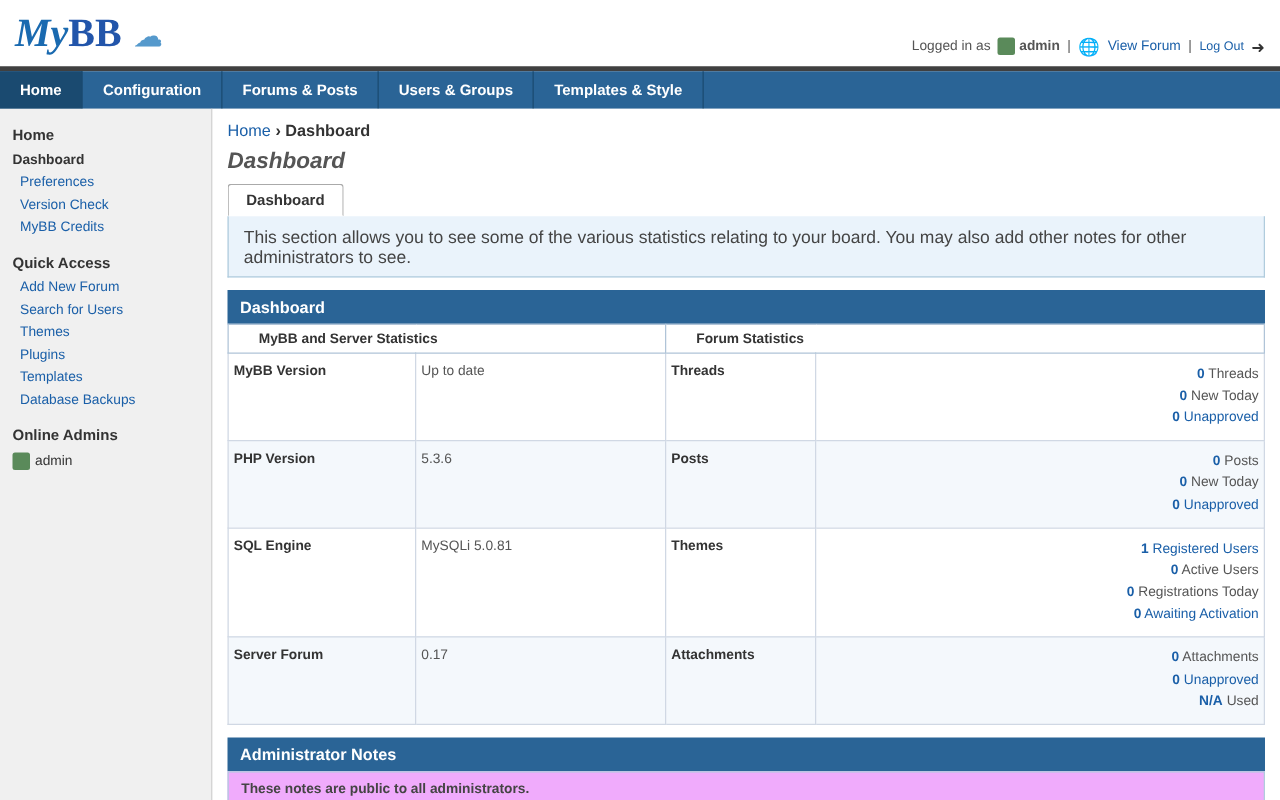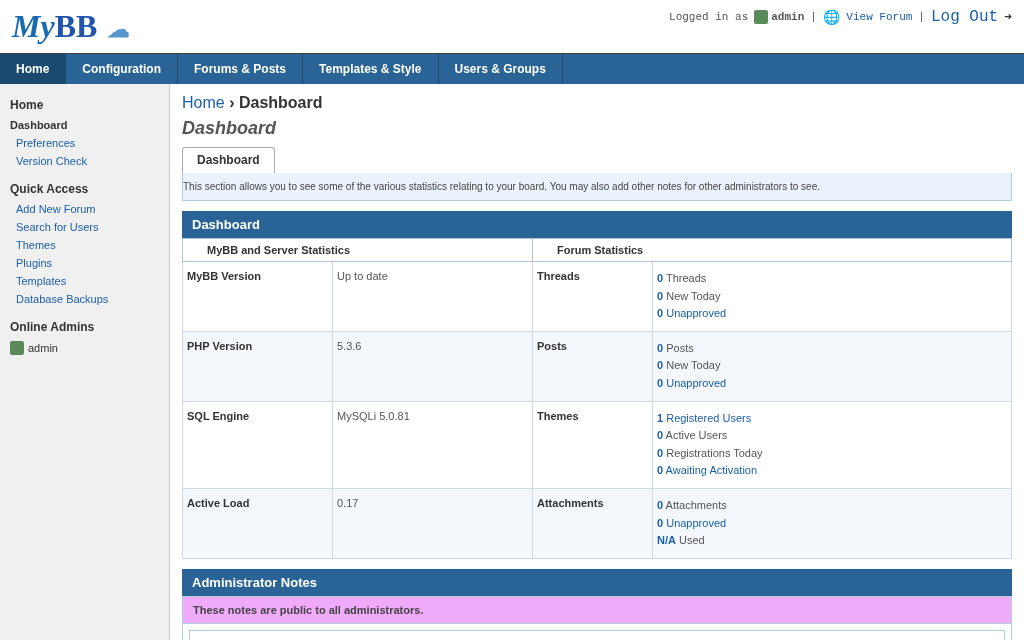--- a/index.html
+++ b/index.html
@@ -1,64 +1,64 @@
 <!DOCTYPE html>
 <html><head>
   <meta charset="utf-8">
   <style>
     * { margin: 0; padding: 0; box-sizing: border-box; }
     body { font-family: Verdana, Arial, sans-serif; font-size: 12px; background: #e8e8e8; color: #333; }
 
     
-    #header { background: #fff; padding: 8px 12px; display: flex; align-items: flex-start; justify-content: space-between; border-bottom: 1px solid #404040; gap: 16px; }
+    #header { background: #fff; padding: 8px 12px; display: flex; align-items: flex-end; justify-content: space-between; border-bottom: 4px solid #404040; gap: 16px; }
     #logo { font-size: 32px; font-weight: bold; font-style: italic; color: #1a5fa8; font-family: Georgia, serif; }
-    #top-right { font-size: 11px; color: #555; display: flex; align-items: center; gap: 6px; font-family: Liberation Mono, monospace; }
+    #top-right { font-size: 11px; color: #555; display: flex; align-items: center; gap: 6px; }
     #top-right a { color: #1a5fa8; text-decoration: none; }
 
     
     #navbar { background: #2a6496; display: flex; }
     #navbar .nav-item { padding: 8px 16px; color: #fff; font-size: 12px; font-weight: bold; cursor: pointer; border-right: 1px solid #1a4a70; }
     #navbar .nav-item.active { background: #1a4a70; }
 
     
     #main-layout { display: flex; min-height: 560px; }
 
     
     #sidebar { width: 170px; background: #f0f0f0; border-right: 1px solid #ccc; padding: 8px 0; flex-shrink: 0; }
     .sidebar-section-title { font-size: 12px; font-weight: bold; color: #333; padding: 6px 10px 4px; }
     .sidebar-item { padding: 3px 10px 3px 16px; color: #1a5fa8; cursor: pointer; font-size: 11px; }
     .sidebar-item.bold { font-weight: bold; color: #333; padding-left: 10px; }
     .sidebar-divider { height: 6px; }
     .online-admin { display: flex; align-items: center; gap: 4px; padding: 3px 10px; font-size: 11px; color: #333; }
 
     
     #content { flex: 1; padding: 10px 12px; background: #fff; }
-    .breadcrumb { font-size: 16px; color: #555; margin-bottom: 6px; }
+    .breadcrumb { font-size: 13px; color: #555; margin-bottom: 6px; }
     .breadcrumb a { color: #1a5fa8; text-decoration: none; }
     .breadcrumb span { color: #333; font-weight: bold; }
     .page-title { font-size: 18px; font-weight: bold; color: #555; margin-bottom: 8px; font-style: italic; }
 
     
     .tab-bar { margin-bottom: 0; }
     .tab { display: inline-block; padding: 5px 14px; background: #d0d8e4; border: 1px solid #aaa; border-bottom: none; font-size: 12px; color: #333; cursor: pointer; border-radius: 3px 3px 0 0; }
     .tab.active { background: #fff; border-bottom: 1px solid #fff; font-weight: bold; }
 
-    .description-box { background: #eaf3fb; border: 1px solid #b0ccdd; padding: 8px 0; font-size: 10px; color: #444; margin-bottom: 10px; border-top: none; }
+    .description-box { background: #eaf3fb; border: 1px solid #b0ccdd; padding: 8px 12px; font-size: 14px; color: #444; margin-bottom: 10px; border-top: none; }
 
     
     .section-header { background: #2a6496; color: #fff; font-weight: bold; padding: 6px 10px; font-size: 13px; }
     .stats-table { width: 100%; border-collapse: collapse; border: 1px solid #b0c4d8; }
     .stats-table .col-header { background: #c8daea; font-weight: bold; font-size: 11px; padding: 5px 24px; border: 1px solid #b0c4d8; }
     .stats-table td { padding: 8px 4px; border: 1px solid #d0d8e4; vertical-align: top; font-size: 11px; }
     .stats-table tr:nth-child(even) td { background: #f4f8fc; }
     .stats-table tr:nth-child(odd) td { background: #fff; }
     .stats-table .row-label { font-weight: bold; color: #333; width: 150px; }
     .stats-table .row-value { color: #555; width: 200px; }
     .stats-table .stat-label { font-weight: bold; color: #333; width: 120px; }
-    .stats-table .stat-values { color: #555; }
+    .stats-table .stat-values { color: #555; text-align: right; }
     .stat-line { line-height: 1.6; }
 
     
     .notes-section { margin-top: 10px; }
     .notes-desc { background: #f0abfc; border: 1px solid #b0ccdd; padding: 7px 10px; font-size: 11px; font-weight: bold; color: #444; }
     .notes-textarea { width: 100%; height: 60px; border: 1px solid #b0ccdd; background: #fff; padding: 6px; font-size: 11px; resize: vertical; display: block; margin-top: 0; }
     .notes-area-wrap { border: 1px solid #b0ccdd; border-top: none; padding: 6px; background: #fff; }
   </style>
 </head>
 <body>
@@ -73,40 +73,41 @@
   <div id="top-right">
     <span>Logged in as</span>
     <span style="display:inline-flex;align-items:center;gap:3px;">
       <span style="width:14px;height:14px;background:#5a8a5a;border-radius:2px;display:inline-block;"></span>
       <span style="font-weight:bold;">admin</span>
     </span>
     <span>|</span>
     <span style="color:#3a8a3a; font-size:14px;">🌐</span>
     <a href="#" style="color:#1a5fa8; font-size:11px;">View Forum</a>
     <span>|</span>
-    <a href="#" style="color:#1a5fa8; font-size:16px;">Log Out</a>
+    <a href="#" style="color:#1a5fa8; font-size:10px;">Log Out</a>
     <span style="color:#333; font-size:13px;">➜</span>
   </div>
 </div>
 
 <div id="navbar">
   <div class="nav-item active">Home</div>
   <div class="nav-item">Configuration</div>
   <div class="nav-item">Forums &amp; Posts</div>
+  <div class="nav-item">Users &amp; Groups</div>
   <div class="nav-item">Templates &amp; Style</div>
-  <div class="nav-item">Users &amp; Groups</div>
 </div>
 
 <div id="main-layout">
 
   <div id="sidebar">
     <div class="sidebar-section-title">Home</div>
     <div class="sidebar-item bold">Dashboard</div>
     <div class="sidebar-item">Preferences</div>
     <div class="sidebar-item">Version Check</div>
+    <div class="sidebar-item">MyBB Credits</div>
     <div class="sidebar-divider"></div>
     <div class="sidebar-section-title">Quick Access</div>
     <div class="sidebar-item">Add New Forum</div>
     <div class="sidebar-item">Search for Users</div>
     <div class="sidebar-item">Themes</div>
     <div class="sidebar-item">Plugins</div>
     <div class="sidebar-item">Templates</div>
     <div class="sidebar-item">Database Backups</div>
     <div class="sidebar-divider"></div>
     <div class="sidebar-section-title">Online Admins</div>
@@ -166,21 +167,21 @@
               <td class="row-value">MySQLi 5.0.81</td>
               <td class="stat-label">Themes</td>
               <td class="stat-values">
                 <div class="stat-line"><span style="color: rgb(26, 95, 168); font-weight: bold;">1</span><span style="color: rgb(26, 95, 168);"> Registered Users</span></div>
                 <div class="stat-line"><span style="color: rgb(26, 95, 168); font-weight: bold;">0</span><span> Active Users</span></div>
                 <div class="stat-line"><span style="color: rgb(26, 95, 168); font-weight: bold;">0</span><span> Registrations Today</span></div>
                 <div class="stat-line"><span style="color: rgb(26, 95, 168); font-weight: bold;">0</span><span style="color: rgb(26, 95, 168);"> Awaiting Activation</span></div>
               </td>
             </tr>
             <tr>
-              <td class="row-label">Active Load</td>
+              <td class="row-label">Server Forum</td>
               <td class="row-value">0.17</td>
               <td class="stat-label">Attachments</td>
               <td class="stat-values">
                 <div class="stat-line"><span style="color: rgb(26, 95, 168); font-weight: bold;">0</span><span> Attachments</span></div>
                 <div class="stat-line"><span style="color: rgb(26, 95, 168); font-weight: bold;">0</span><span style="color: rgb(26, 95, 168);"> Unapproved</span></div>
                 <div class="stat-line"><span style="color: rgb(26, 95, 168); font-weight: bold;">N/A</span><span> Used</span></div>
               </td>
             </tr>
           </tbody>
       </table>

